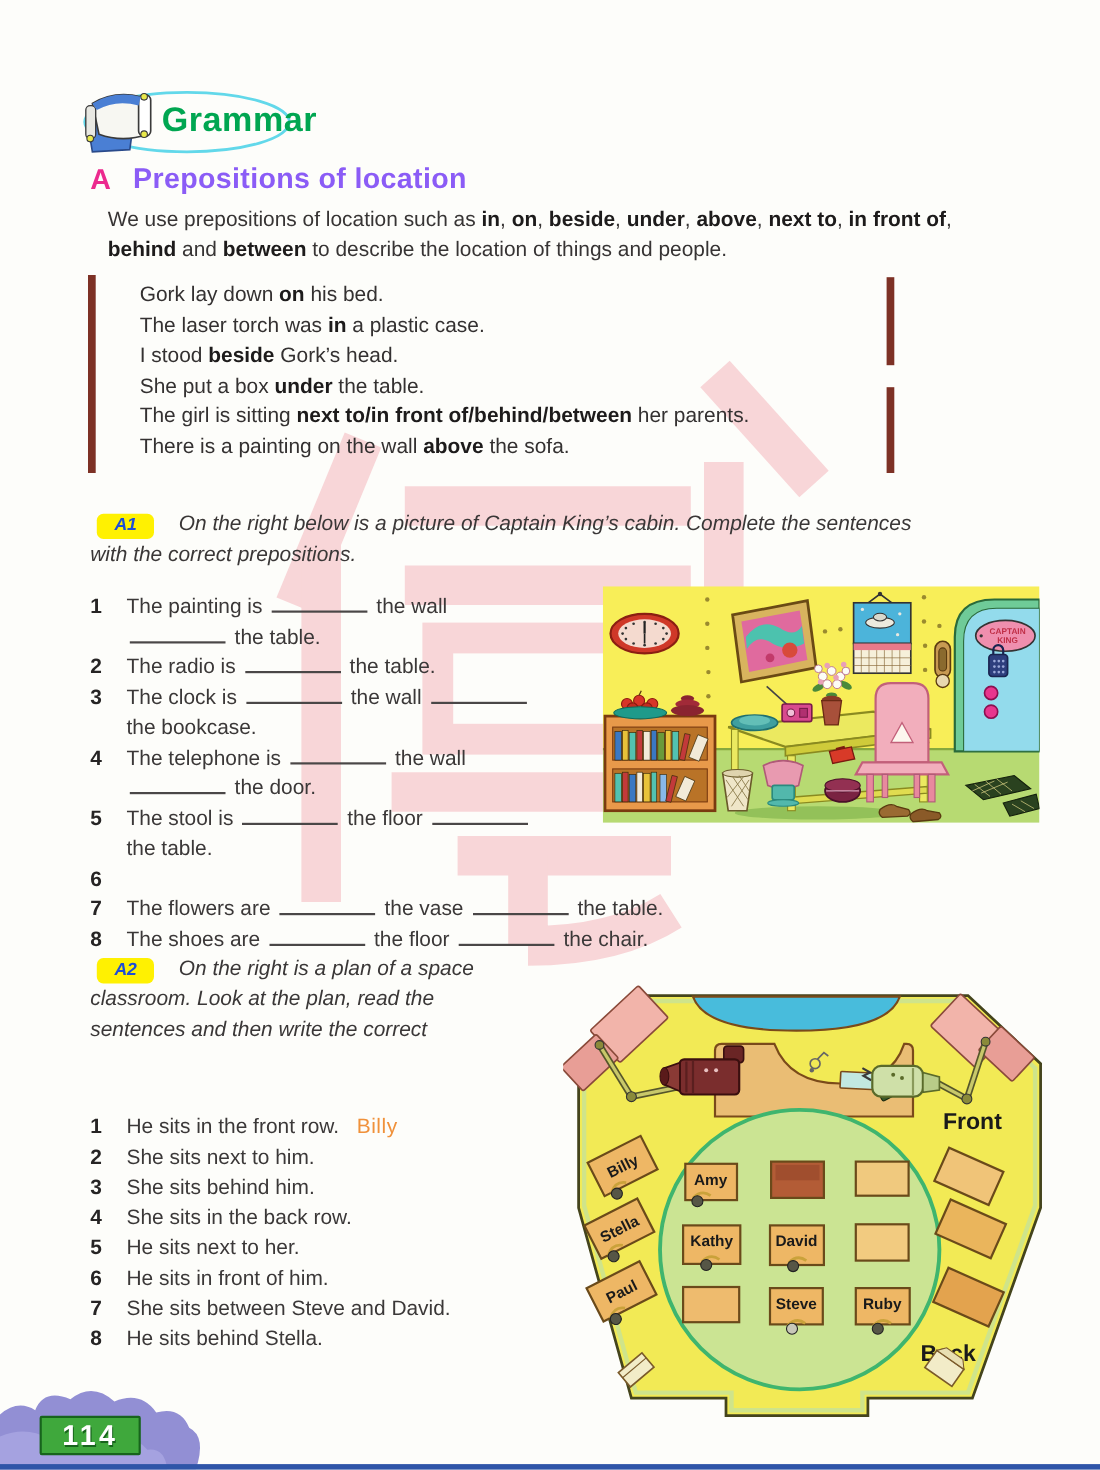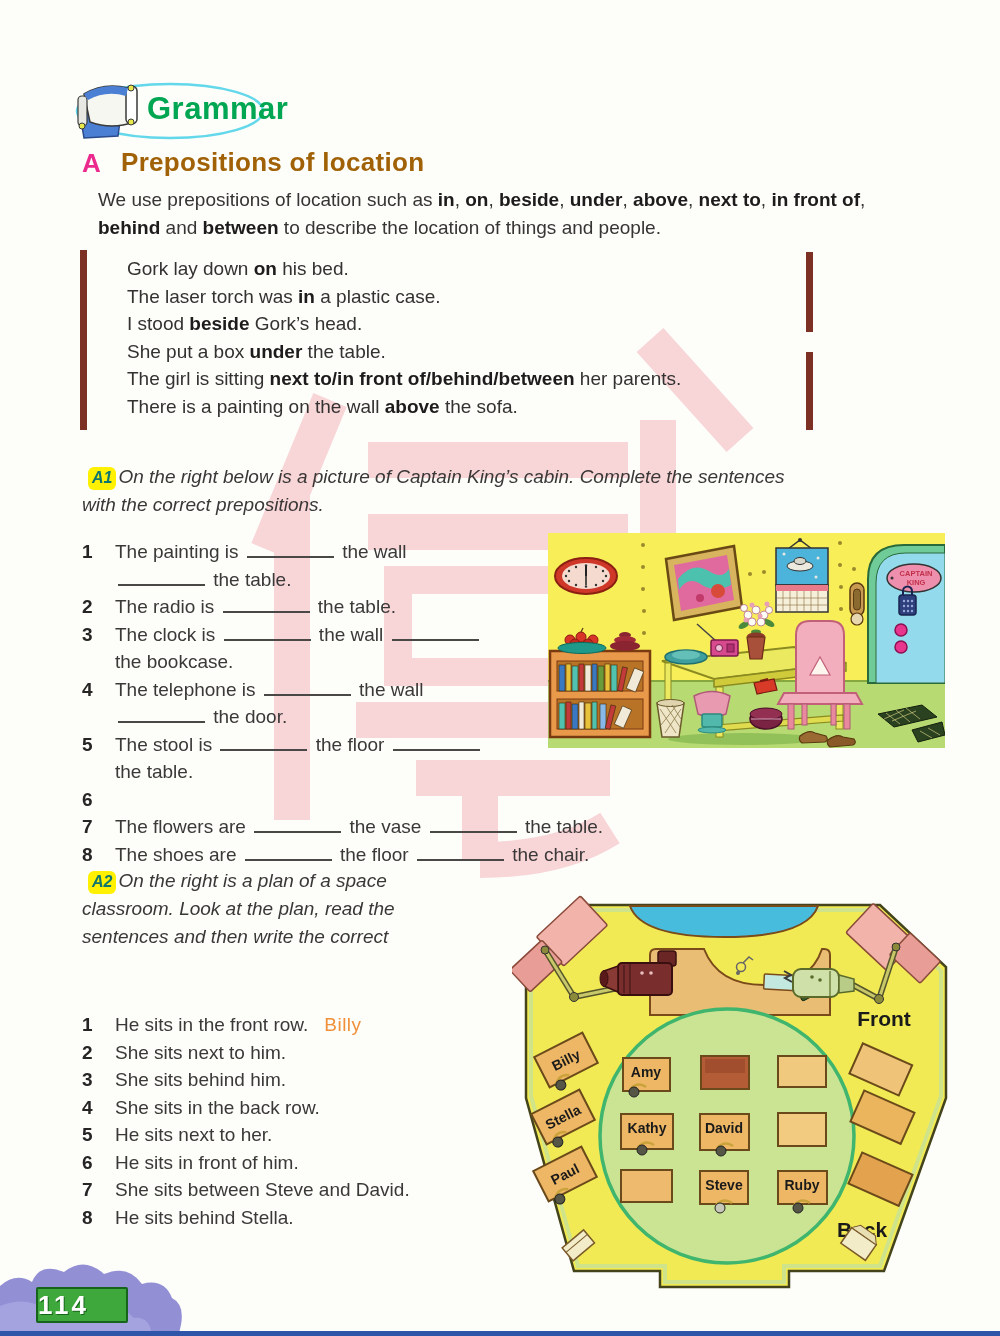--- a/index.html
+++ b/index.html
@@ -7,45 +7,45 @@
        font-family:"Liberation Sans",sans-serif;color:#3a3a3a;}
   .abs{position:absolute;}
   svg text{font-family:"Liberation Sans",sans-serif;}
 
   
   .grammar-title{left:147px;top:91px;font-size:31px;font-weight:bold;color:#00a651;letter-spacing:.5px;z-index:3;}
   .scroll-svg{left:70px;top:78px;z-index:2;}
 
   
   .sec-letter{left:82px;top:148px;font-size:26px;font-weight:bold;color:#ec2a8e;z-index:3;}
-  .sec-title{left:121px;top:147px;font-size:26px;font-weight:bold;color:#a16207;letter-spacing:.3px;z-index:3;}
+  .sec-title{left:121px;top:147px;font-size:26px;font-weight:bold;color:#8b5cf6;letter-spacing:.3px;z-index:3;}
 
   .intro{left:98px;top:186px;width:808px;font-size:19px;line-height:28px;color:#373434;z-index:3;}
   .b{font-weight:bold;color:#1d1b1b;}
 
   
   .exbar{background:#7d3125;width:7px;z-index:3;}
   .exlines{left:108px;top:255px;font-size:19px;line-height:27.6px;color:#343131;z-index:3;margin-left:19px;}
 
   
   .prompt{font-size:19px;line-height:28px;font-style:italic;color:#3a3737;z-index:3;}
-  .badge{display:inline-block;background:#fff101;color:#0f766e;font-weight:bold;font-style:italic;
-         font-size:16px;line-height:20px;padding:1px 4px 2px;border-radius:6px;margin:0 2px 0 6px;}
+  .badge{display:inline-block;background:#fff101;color:#1d4ed8;font-weight:bold;font-style:italic;
+         font-size:16px;line-height:20px;padding:1px 16px 2px;border-radius:6px;margin:0 22px 0 6px;}
 
   
   .xlist{z-index:3;font-size:19px;color:#3b3838;}
   .xrow{display:flex;align-items:flex-start;}
   .xnum{width:33px;font-weight:bold;color:#262424;line-height:27.5px;flex:none;}
   .xbody{line-height:27.5px;}
   .blank{display:inline-block;width:87px;height:15px;border-bottom:2px solid #4a4747;margin:0 3px;}
   .answer{color:#f0913a;margin-left:16px;letter-spacing:.5px;}
 
   
   .pagebadge{left:36px;top:1287px;width:92px;height:36px;background:#3fa83c;border:2px solid #17641c;
-             box-sizing:border-box;color:#fff;font-size:26px;font-weight:bold;
+             box-sizing:border-box;color:#fff;font-size:26px;font-weight:bold;text-align:center;
              line-height:32px;letter-spacing:3px;text-shadow:1px 1px 0 #17641c;z-index:5;border-radius:2px;}
   .bottomline{left:0;top:1331px;width:1000px;height:5px;background:#2f55a8;z-index:5;}
   .wm{z-index:1;}
   .art{z-index:2;}
 </style>
 </head>
 <body>
 
 <svg class="abs wm" style="left:180px;top:300px;" width="580" height="600" viewBox="0 0 580 600">
   <g stroke="#f8d6d8" fill="none" stroke-width="36">

